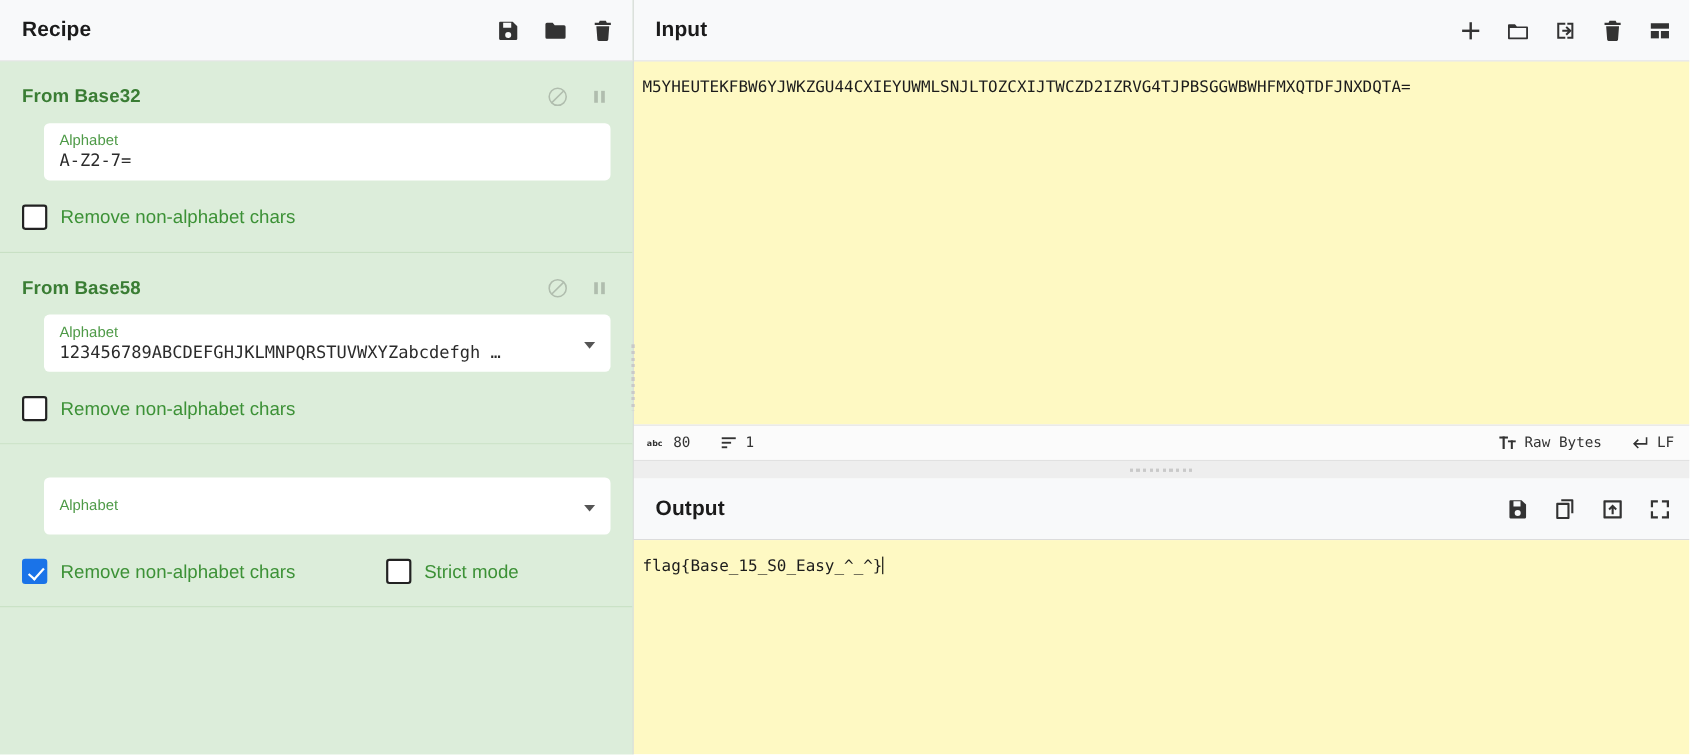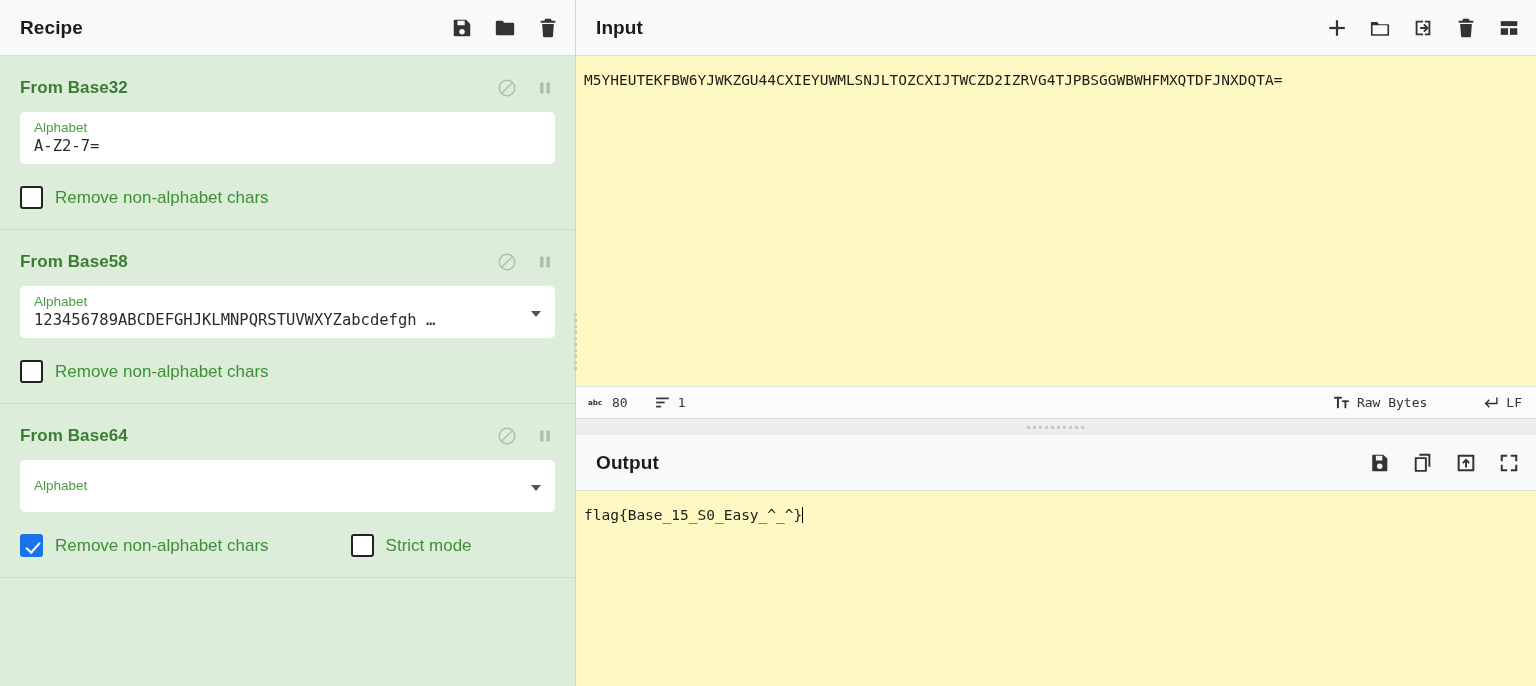--- a/index.html
+++ b/index.html
@@ -51,21 +51,21 @@
   .op-ctrl { width: 20px; height: 20px; color: #b0bdae; cursor: pointer; }
   .op-ctrl svg { display: block; width: 100%; height: 100%; }
 
   .field {
     margin-top: 14px;
     background: #fff;
     border-radius: 5px;
     padding: 7px 24px 8px 14px;
     position: relative;
     min-height: 52px;
-    display: flex; flex-direction: column; justify-content: center;
+    display: flex; flex-direction: column; justify-content: center; margin-left: 20px;
   }
   .field-label {
     font-size: 13.5px; color: #4e9a47; line-height: 16px;
   }
   .field-value {
     font-family: "DejaVu Sans Mono", monospace;
     font-size: 15.5px; color: #2b2b2b; line-height: 20px;
     white-space: nowrap; overflow: hidden;
     padding-right: 20px;
   }
@@ -129,21 +129,21 @@
 
   .statusbar {
     height: 32px; flex: 0 0 32px;
     background: #fbfbfb;
     border-top: 1px solid #e3e3e3;
     display: flex; align-items: center;
     padding: 0 14px 0 12px;
     font-size: 13px; color: #444;
   }
   .sb-group { display: flex; align-items: center; gap: 7px; margin-right: 26px; cursor: default; }
-  .sb-right { margin-left: auto; display: flex; align-items: flex-end; gap: 29px; }
+  .sb-right { margin-left: auto; display: flex; align-items: flex-end; }
   .sb-right .sb-group { margin-right: 0; margin-left: 26px; }
   .sb-ico { width: 17px; height: 17px; color: #333; display: block; }
   .sb-ico svg { display: block; width: 100%; height: 100%; fill: currentColor; }
   .sb-val { font-family: "DejaVu Sans Mono", monospace; font-size: 13px; color: #333; }
   .sb-txt { font-family: "DejaVu Sans Mono", monospace; font-size: 13px; color: #333; }
 
   .hsplit {
     height: 16px; flex: 0 0 16px; background: #eeeeee;
     display: flex; align-items: center; justify-content: center;
     cursor: row-resize;
@@ -238,37 +238,20 @@
         </div>
         <div class="cbrow">
           <label class="cbwrap">
             <span class="cb"></span>
             <span class="cb-label">Remove non-alphabet chars</span>
           </label>
         </div>
       </div>
 
       <div class="op">
-        <div class="op-head">
-          <div class="op-name">From Base64</div>
-          <div class="op-ctrls">
-            <span class="op-ctrl">
-              <svg viewBox="0 0 24 24">
-                  <circle cx="12" cy="12" r="9.3" fill="none" stroke="currentColor" stroke-width="1.7"></circle>
-                  <line x1="5.6" y1="18.4" x2="18.4" y2="5.6" stroke="currentColor" stroke-width="1.7"></line>
-                </svg>
-            </span>
-            <span class="op-ctrl">
-              <svg viewBox="0 0 24 24">
-                  <rect x="6.2" y="5.5" width="4" height="13" fill="currentColor"></rect>
-                  <rect x="13.8" y="5.5" width="4" height="13" fill="currentColor"></rect>
-                </svg>
-            </span>
-          </div>
-        </div>
         <div class="field">
           <div class="field-label">Alphabet</div>
           <span class="caret"></span>
         </div>
         <div class="cbrow">
           <label class="cbwrap">
             <span class="cb on"></span>
             <span class="cb-label">Remove non-alphabet chars</span>
           </label>
           <label class="cbwrap">

